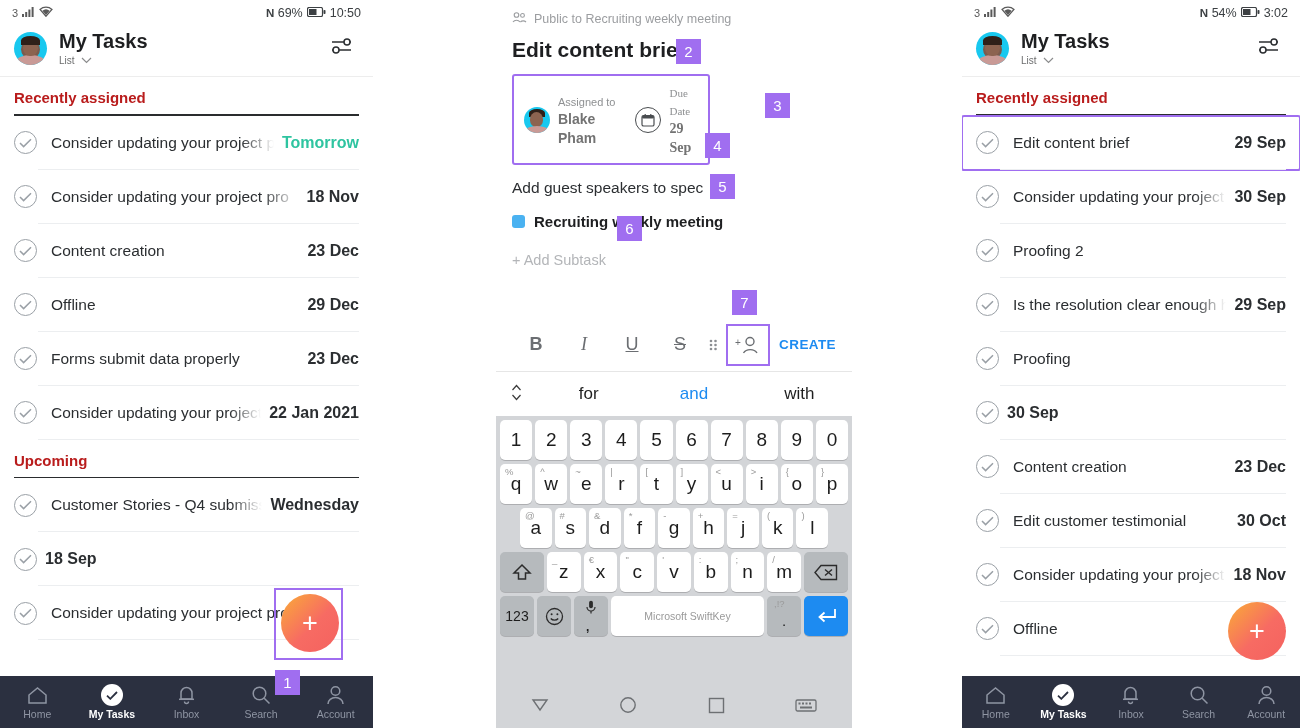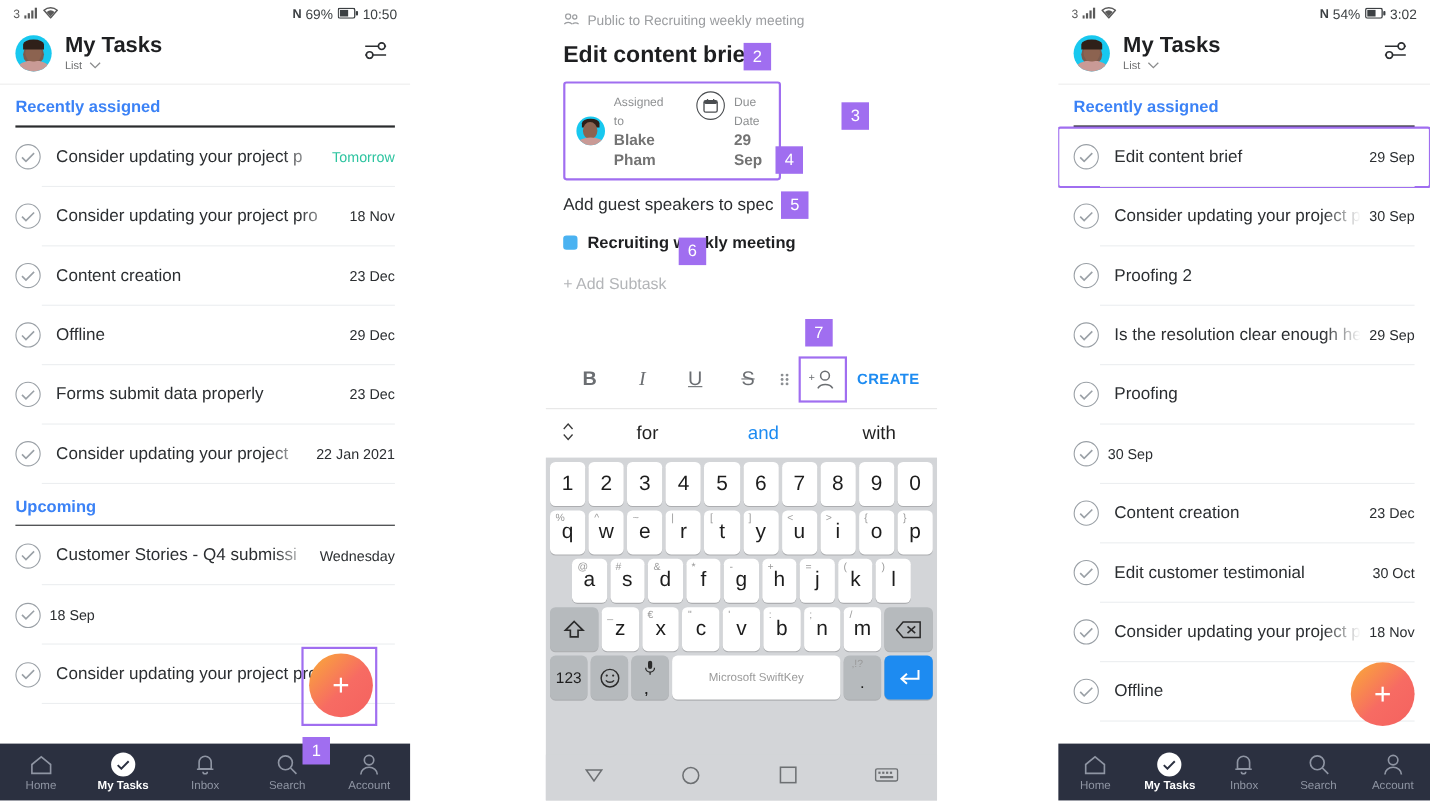--- a/index.html
+++ b/index.html
@@ -42,35 +42,35 @@
      background:#2f2019; z-index:4; }
   .hdr-text { margin-left: 12px; }
   .hdr-title { font-size: 20px; font-weight: 700; color: #1e1f21; line-height:1.15; }
   .hdr-sub { font-size: 10px; color: #6d6e6f; display:flex; align-items:center; gap:6px; margin-top:1px;}
   .chev { font-size: 11px; color:#8b8c8d; }
   .hdr-action { margin-left:auto; padding:6px; cursor:pointer; }
 
   .hdr-divider { height: 1px; background: #ededed; }
 
   
-  .section-title { font-size: 15px; font-weight: 700; color:#3b82f6;
+  .section-title { font-size: 15px; font-weight: 700; color:#b91c1c;
      padding: 12px 14px 8px 14px; }
   .section-rule { height: 1.6px; background:#2a2c2e; margin: 0 14px 0 14px; }
 
   
   .task-row { display:flex; align-items:center; padding: 0 14px; height: 54px; position:relative; }
   .task-row .sep { position:absolute; left:38px; right:14px; bottom:0; height:1px; background:#eceef0; }
   .check { width:23px; height:23px; border-radius:50%; border:1.6px solid #9aa0a6;
      flex:none; display:flex; align-items:center; justify-content:center; }
   .check svg { display:block; }
   .task-name { font-size:15.5px; color:#2b2e31; margin-left:14px;
      white-space:nowrap; overflow:hidden; flex:1 1 auto;
      -webkit-mask-image: linear-gradient(to right, #000 85%, transparent 100%);
      mask-image: linear-gradient(to right, #000 85%, transparent 100%); }
-  .task-date { font-size:13px; font-weight:400; color:#2b2e31; margin-left:8px; flex:none; }
+  .task-date { font-size:16px; font-weight:700; color:#2b2e31; margin-left:8px; flex:none; }
   .task-date.green { color:#2ec4a0; }
 
   
   .row-highlight { outline: 2.5px solid #a06ef0; outline-offset:-1px; border-radius:2px; }
 
   
   .fab { position:absolute; width:58px; height:58px; border-radius:50%;
     background: linear-gradient(135deg, #f9a03f 10%, #f76b63 55%, #f4625f 100%);
     display:flex; align-items:center; justify-content:center; color:#fff;
     font-size:27px; font-weight:300; line-height:1; z-index:6; }
@@ -384,21 +384,21 @@
           <span class="mini-av">
               <span class="hair"></span>
               <span class="face"></span>
               <span class="shoulders"></span>
             </span>
           <span>
             <span class="meta-lbl">Assigned to</span><br>
             <span class="meta-val">Blake Pham</span>
           </span>
         </div>
-        <div style="display:flex;align-items:flex-start;gap:8px;">
+        <div style="display:flex;align-items:center;gap:8px;font-family:Liberation Serif, serif;">
           <span class="cal-ic">
             <svg width="14" height="14" viewBox="0 0 14 14">
                 <rect x="1" y="2.5" width="12" height="10.5" rx="1.6" fill="none" stroke="#4a4d50" stroke-width="1.2"></rect>
                 <rect x="1" y="2.5" width="12" height="3" rx="1.6" fill="#4a4d50"></rect>
                 <line x1="4.2" y1="1" x2="4.2" y2="3.5" stroke="#4a4d50" stroke-width="1.2"></line>
                 <line x1="9.8" y1="1" x2="9.8" y2="3.5" stroke="#4a4d50" stroke-width="1.2"></line>
               </svg>
           </span>
           <span>
             <span class="meta-lbl">Due Date</span><br>

